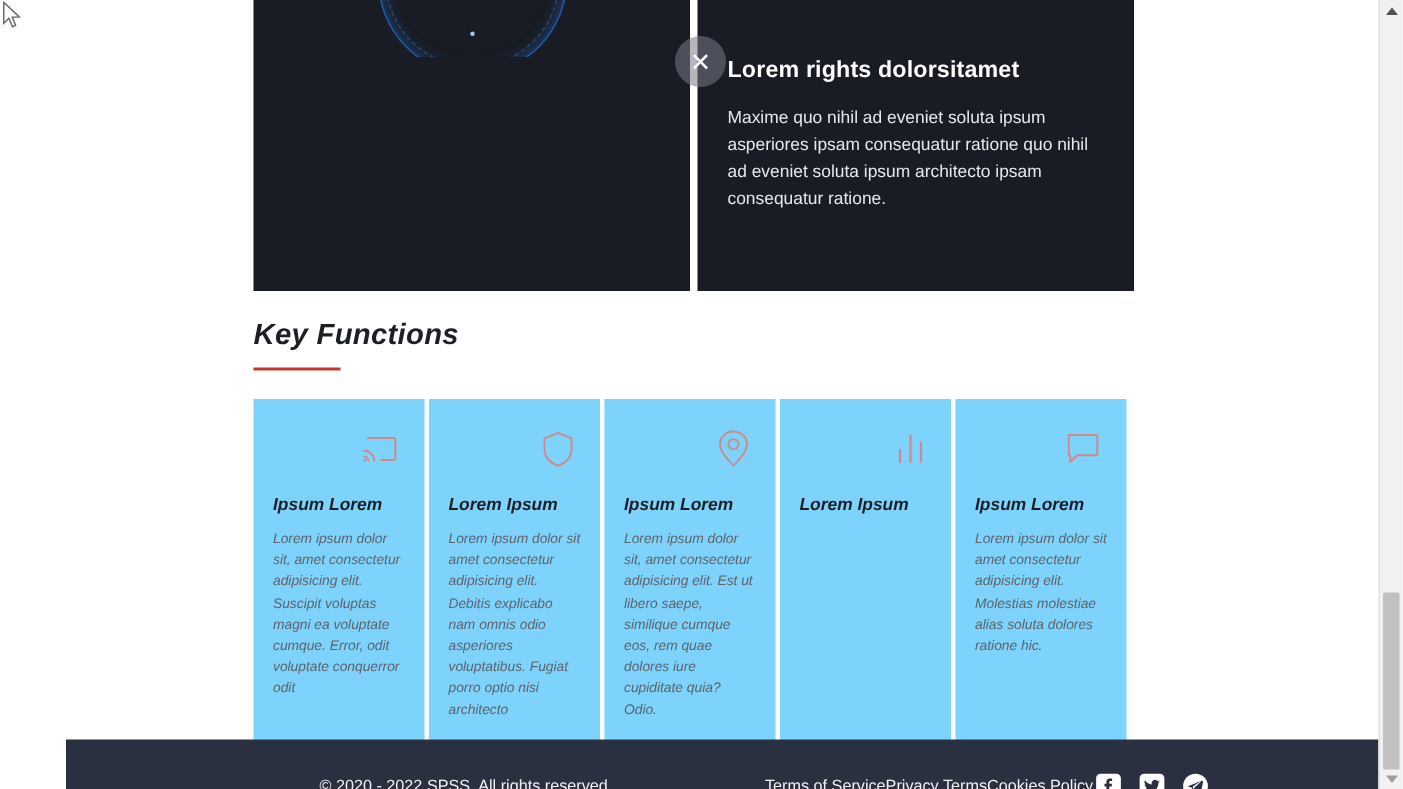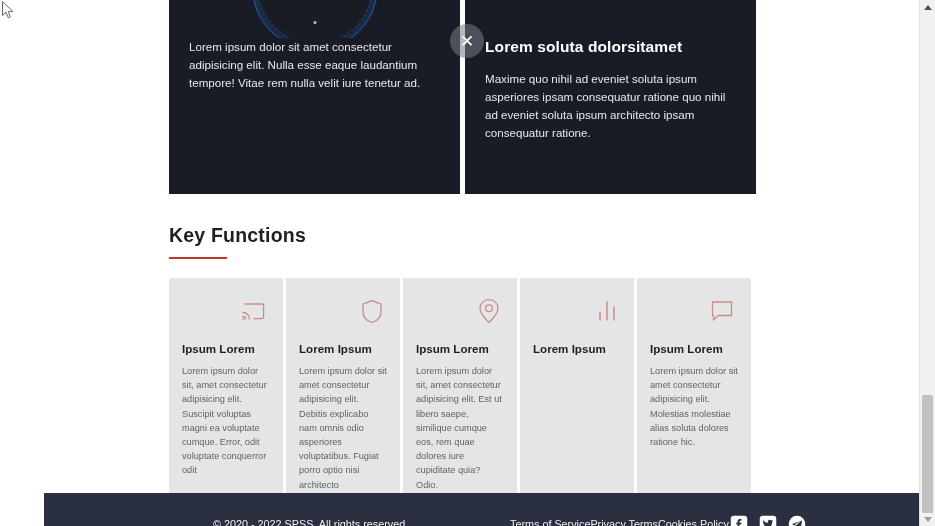--- a/index.html
+++ b/index.html
@@ -115,22 +115,23 @@
     font-size: 17px;
     line-height: 1;
     cursor: pointer;
     z-index: 5;
   }
 
   
   #key-functions {
     position: absolute;
     left: 169px;
-    top: 224px;
+    top: 212px;
     width: 620px;
+    font-style: italic;
   }
   #kf-heading {
     font-size: 19.5px;
     font-weight: bold;
     color: #1c1f26;
     margin: 0;
     letter-spacing: .2px;
   }
   #kf-rule {
     width: 58px;
@@ -139,21 +140,21 @@
     margin-top: 10px;
   }
   #kf-grid {
     display: flex;
     gap: 3px;
     margin-top: 19px;
   }
   .kf-card {
     width: 114px;
     min-height: 157px;
-    background: #e5e5e5;
+    background: #7dd3fc;
     padding: 16px 13px 14px 13px;
     box-sizing: border-box;
     display: flex;
     flex-direction: column;
   }
   .kf-icon {
     height: 34px;
     display: flex;
     align-items: center;
     justify-content: flex-end;
@@ -277,32 +278,31 @@
     <div class="promo-card">
       <div class="promo-media">
         <div class="tech-circle">
           <div class="tech-ring"></div>
           <div class="tech-ring dashed"></div>
 
           <div class="tech-dot"></div>
         </div>
       </div>
       <div class="promo-body">
-        <p class="promo-text">Lorem ipsum dolor sit amet consectetur adipisicing elit. Nulla esse eaque laudantium tempore! Vitae rem nulla velit iure tenetur ad.</p>
       </div>
     </div>
 
     <div class="promo-card">
       <div class="promo-media">
         
         
         
       </div>
       <div class="promo-body">
-        <h3 class="promo-title">Lorem soluta dolorsitamet</h3>
+        <h3 class="promo-title">Lorem rights dolorsitamet</h3>
         <p class="promo-text">Maxime quo nihil ad eveniet soluta ipsum asperiores ipsam consequatur ratione quo nihil ad eveniet soluta ipsum architecto ipsam consequatur ratione.</p>
       </div>
     </div>
   </div>
 
   <div id="promo-close">✕</div>
 
   <div id="key-functions">
     <h2 id="kf-heading">Key Functions</h2>
     <div id="kf-rule"></div>

